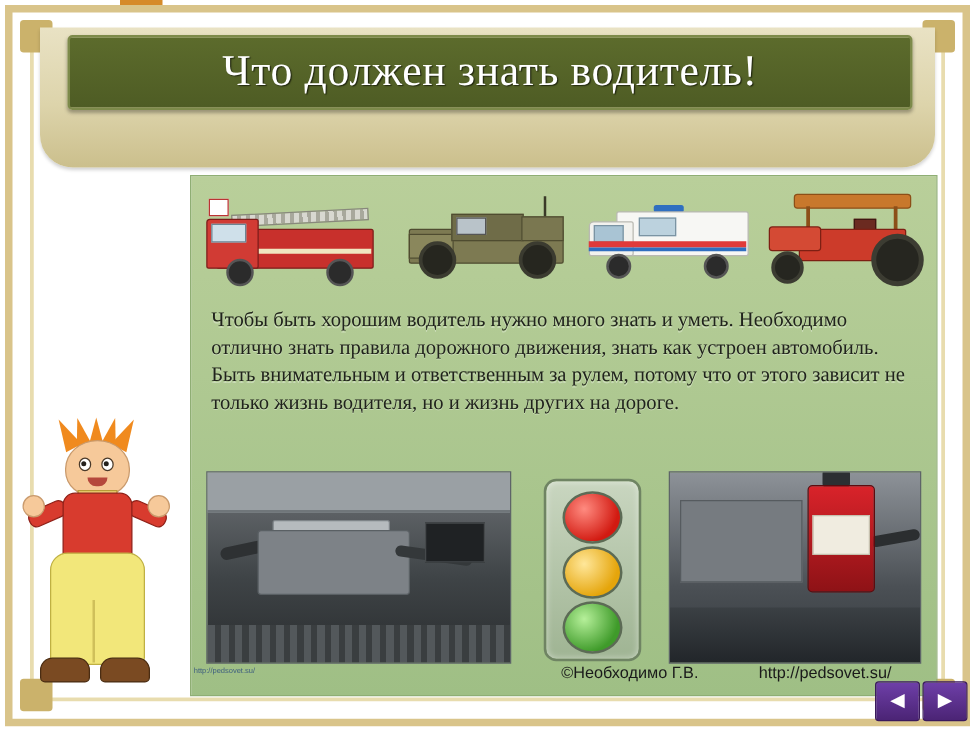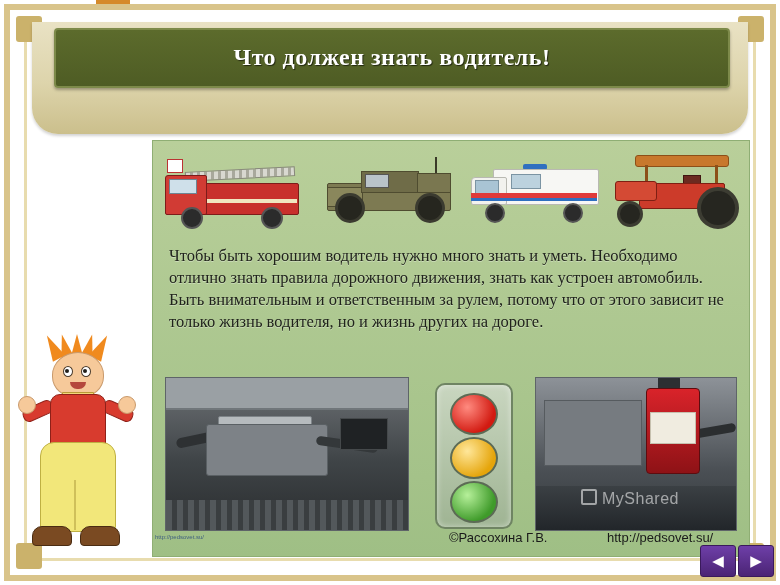--- a/index.html
+++ b/index.html
@@ -79,22 +79,22 @@
   .title-text {
     position: absolute;
     left: 0;
     top: 0;
     width: 672px;
     height: 56px;
     line-height: 54px;
     text-align: center;
     color: #ffffff;
     font-family: "Liberation Serif", serif;
-    font-weight: bold;
-    font-size: 24px;
+    font-weight: normal;
+    font-size: 35px;
     letter-spacing: 0.5px;
     text-shadow: 1px 1px 1px rgba(0,0,0,0.6);
     white-space: nowrap;
   }
 
   
   .content-panel {
     position: absolute;
     left: 152px;
     top: 140px;
@@ -447,27 +447,26 @@
 
       <div class="oil-photo">
         <div class="op-block"></div>
         <div class="op-hose"></div>
         <div class="op-cap"></div>
         <div class="op-bottle"></div>
         <div class="op-label"></div>
         <div class="op-dark"></div>
       </div>
 
-      <div class="watermark"><span class="wm-mark"></span><span>MyShared</span></div>
 
     </div>
 
     <div class="credits">
       <span class="credit-tiny">http://pedsovet.su/</span>
-      <span class="credit-author">©Рассохина Г.В.</span>
+      <span class="credit-author">©Необходимо Г.В.</span>
       <span class="credit-url">http://pedsovet.su/</span>
     </div>
 
   </div>
 
   <div class="boy">
     <div class="boy-hair">
       <div class="spike sp1"></div>
       <div class="spike sp2"></div>
       <div class="spike sp3"></div>

